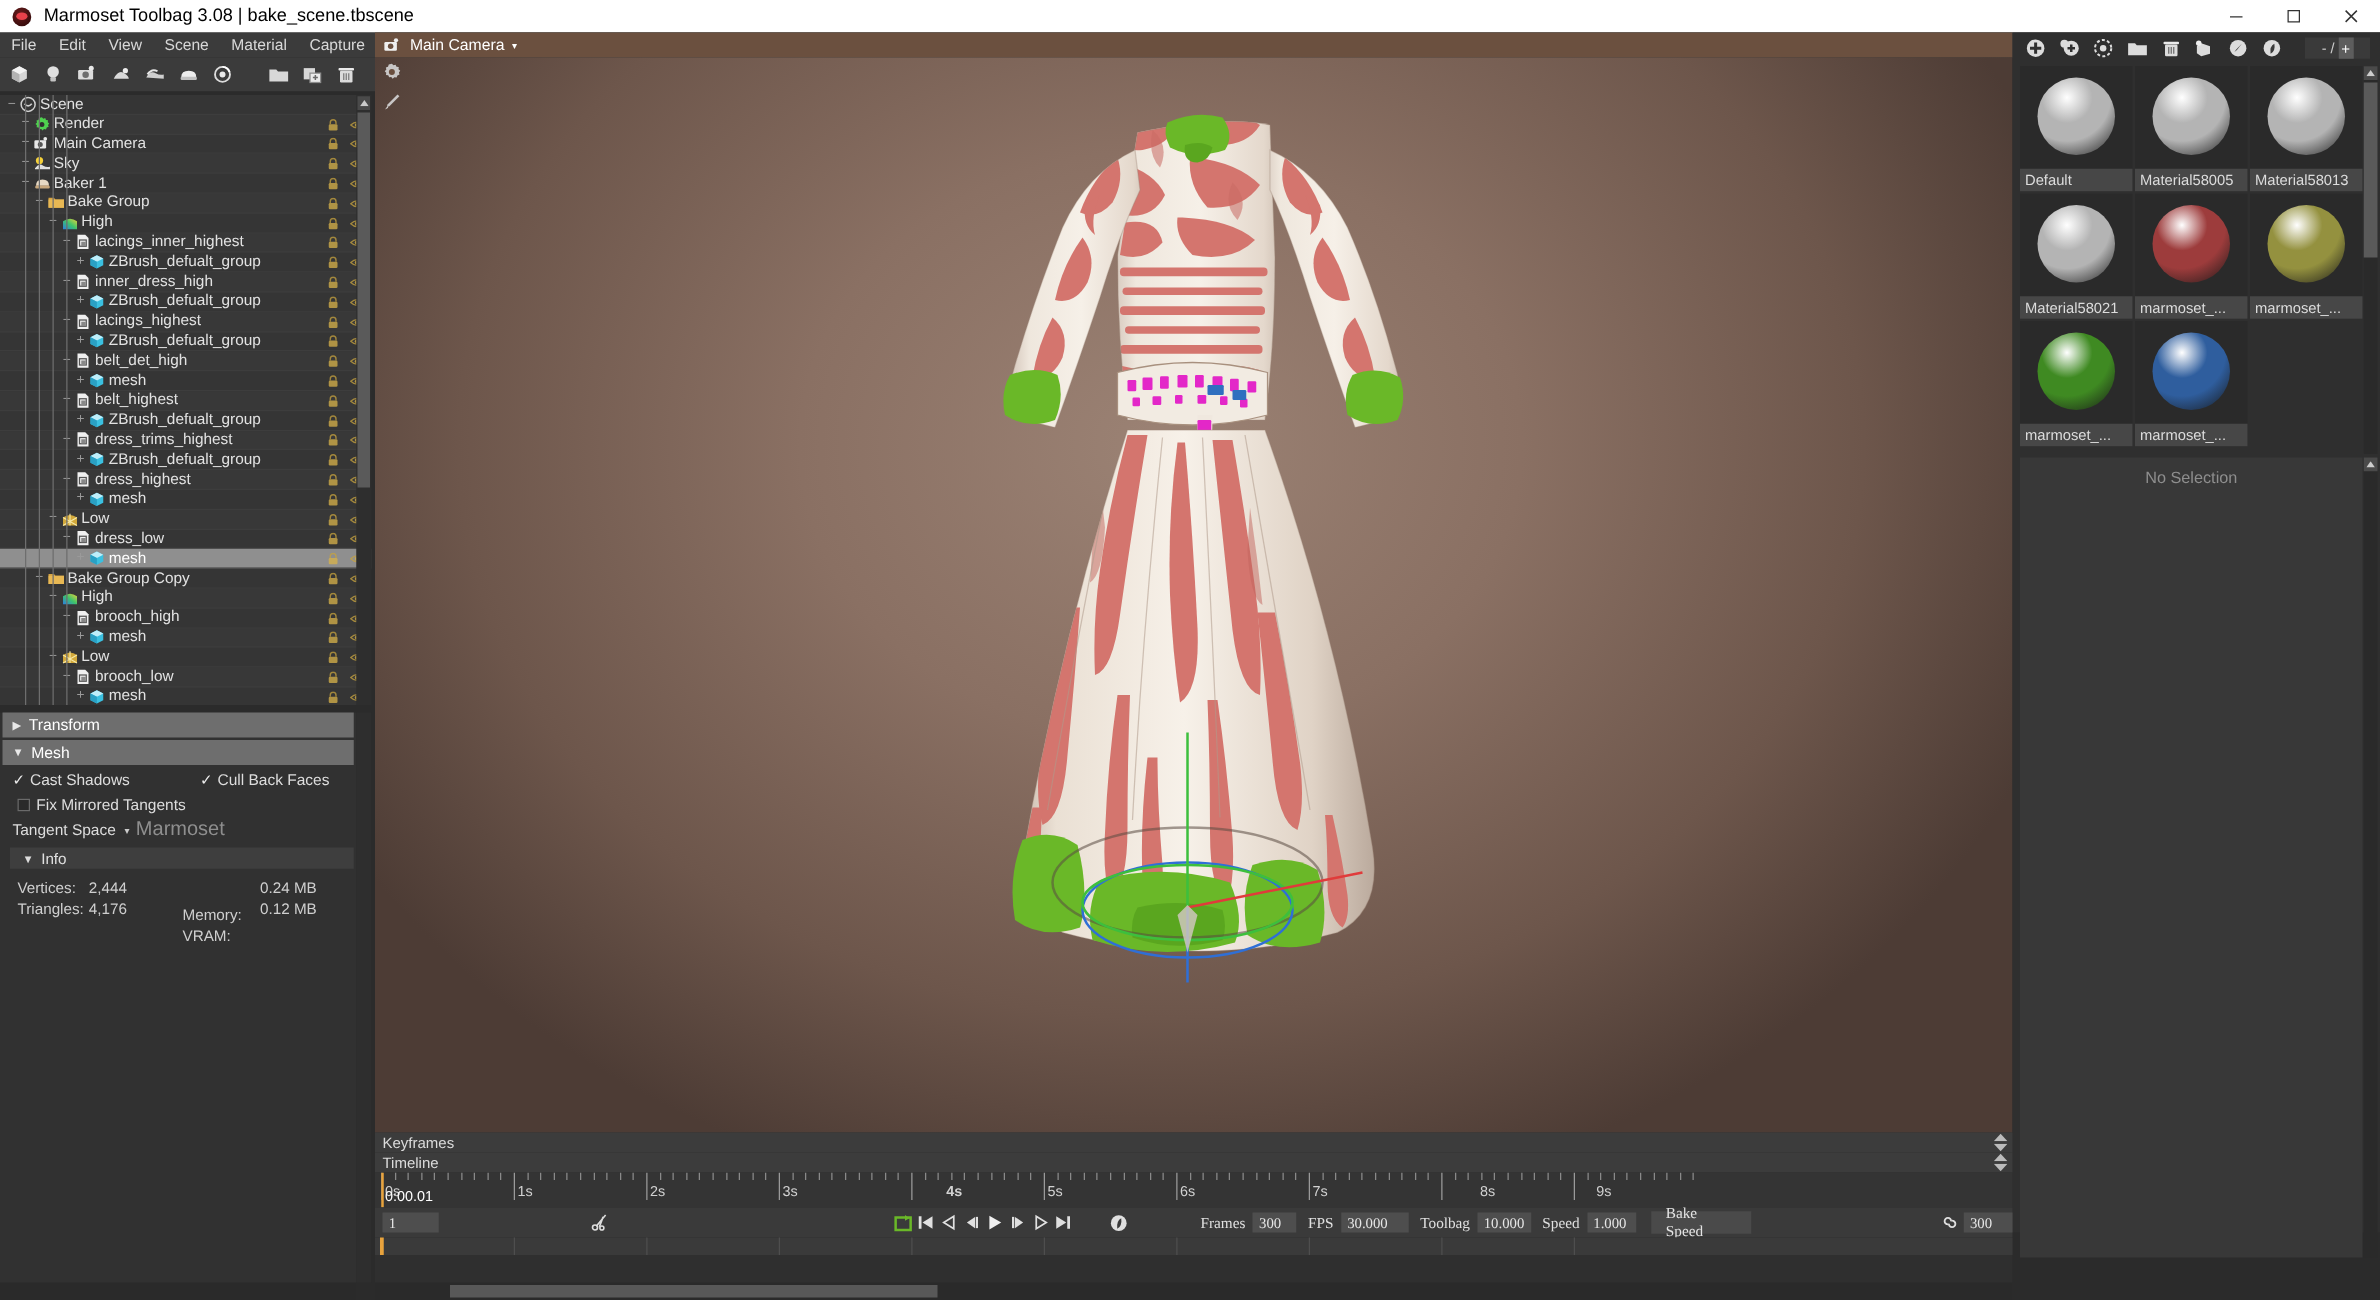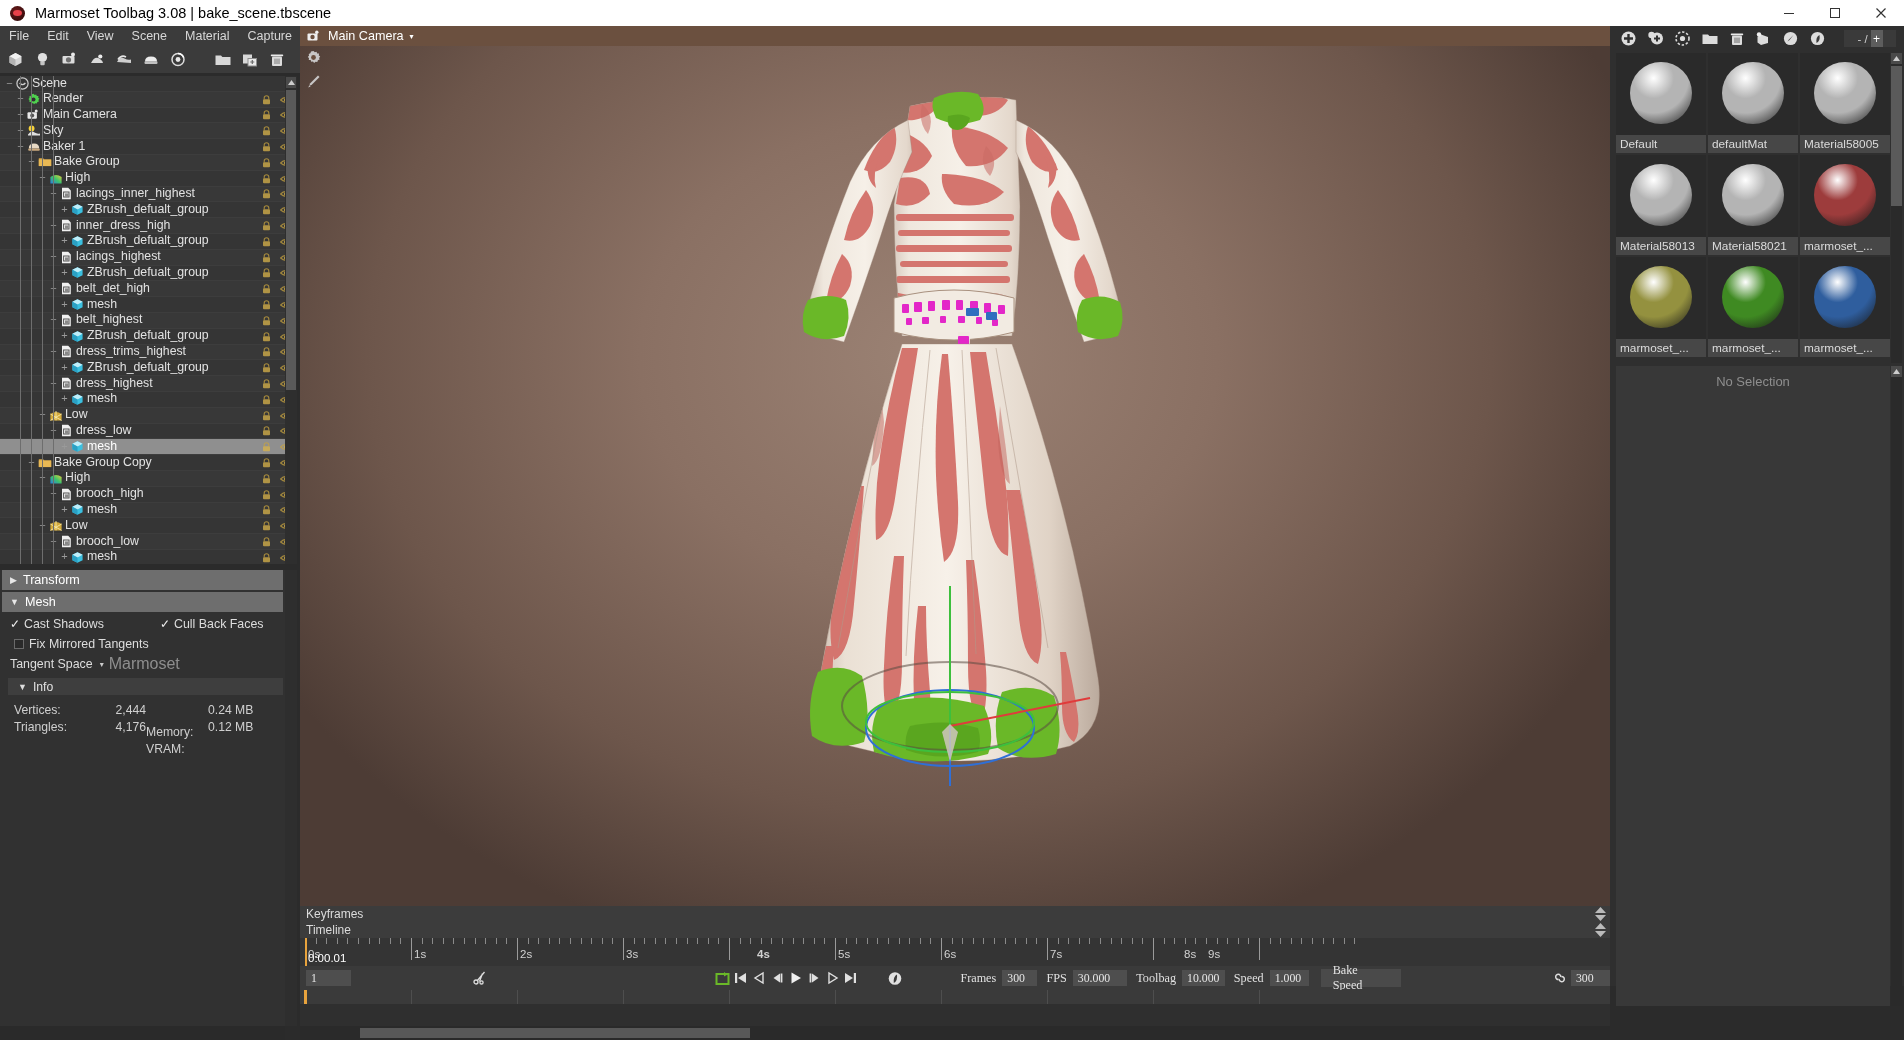--- a/index.html
+++ b/index.html
@@ -128,21 +128,21 @@
   .ddval { font-size: 16px; color: #8e8e8e; }
   .ihdr {
     height: 17px; background: #3e3e3e; display: flex; align-items: center;
     padding-left: 10px; margin: 4px 2px 0 8px;
   }
   .ihdr .ar { font-size: 9px; color: #ddd; margin-right: 6px; }
   .ihdr span.t { font-size: 12.2px; color: #e0e0e0; text-align: center; }
   .inforow { display: flex; align-items: center; height: 13.5px; padding-left: 14px;
              font-size: 12.2px; color: #cfcfcf; }
   .inforow .k1 { width: 57px; }
-  .inforow .v1 { width: 75px; text-align: right; }
+  .inforow .v1 { width: 75px; }
   .inforow .k2 { width: 62px; margin-top: 44px; }
   .inforow .v2 { }
 
   
   #vpheader {
     position: absolute; top: 26px; left: 300px; width: 1310px; height: 20px;
     background: #6b503f; display: flex; align-items: center; padding-left: 7px;
   }
   #vpheader .vtxt { font-size: 12.6px; color: #fff; margin-left: 6px; }
   #vpheader .vcaret { font-size: 8px; color: #fff; margin-left: 6px; }
@@ -1474,24 +1474,20 @@
     <div id="matcounter">
       <span>- /</span>
       <span class="plus">+</span>
     </div>
   </div>
 
   <div id="matgrid">
       <div class="mcell">
         <div class="msphere" style="background: radial-gradient(circle at 38% 26%, rgb(255, 255, 255) 0%, rgb(180, 180, 180) 34%, rgb(180, 180, 180) 58%, rgba(0, 0, 0, 0.45) 100%);"></div>
         <div class="mlabel">Default</div>
-      </div>
-      <div class="mcell">
-        <div class="msphere" style="background: radial-gradient(circle at 38% 26%, rgb(255, 255, 255) 0%, rgb(180, 180, 180) 34%, rgb(180, 180, 180) 58%, rgba(0, 0, 0, 0.45) 100%);"></div>
-        <div class="mlabel">defaultMat</div>
       </div>
       <div class="mcell">
         <div class="msphere" style="background: radial-gradient(circle at 38% 26%, rgb(255, 255, 255) 0%, rgb(180, 180, 180) 34%, rgb(180, 180, 180) 58%, rgba(0, 0, 0, 0.45) 100%);"></div>
         <div class="mlabel">Material58005</div>
       </div>
       <div class="mcell">
         <div class="msphere" style="background: radial-gradient(circle at 38% 26%, rgb(255, 255, 255) 0%, rgb(180, 180, 180) 34%, rgb(180, 180, 180) 58%, rgba(0, 0, 0, 0.45) 100%);"></div>
         <div class="mlabel">Material58013</div>
       </div>
       <div class="mcell">
@@ -1662,21 +1658,21 @@
     <div class="rtick" style="left: 969.6px; height: 6px; background: rgb(138, 138, 138);"></div>
     <div class="rtick" style="left: 980.2px; height: 6px; background: rgb(138, 138, 138);"></div>
     <div class="rtick" style="left: 990.8px; height: 6px; background: rgb(138, 138, 138);"></div>
     <div class="rtick" style="left: 1001.4px; height: 6px; background: rgb(138, 138, 138);"></div>
     <div class="rtick" style="left: 1012px; height: 6px; background: rgb(138, 138, 138);"></div>
     <div class="rtick" style="left: 1022.6px; height: 6px; background: rgb(138, 138, 138);"></div>
     <div class="rtick" style="left: 1033.2px; height: 6px; background: rgb(138, 138, 138);"></div>
     <div class="rtick" style="left: 1043.8px; height: 6px; background: rgb(138, 138, 138);"></div>
     <div class="rtick" style="left: 1054.4px; height: 6px; background: rgb(138, 138, 138);"></div>
     <div class="rtick" style="left: 959px; height: 22px;"></div>
-    <div class="rlabel" style="left: 908px;">9s</div>
+    <div class="rlabel" style="left: 977px;">9s</div>
     <div id="playhead" style="left: 5px;"></div>
     <div id="playhead-label" style="left: 8px;">0:00.01</div>
   </div>
 
 <div id="ctlbar">
   <div class="numfield" style="margin-left:6px;width:46px">
     <span>1</span>
   </div>
   <div class="pbtn" style="margin-left:120px">
     <svg width="16" height="16" viewBox="0 0 16 16">

